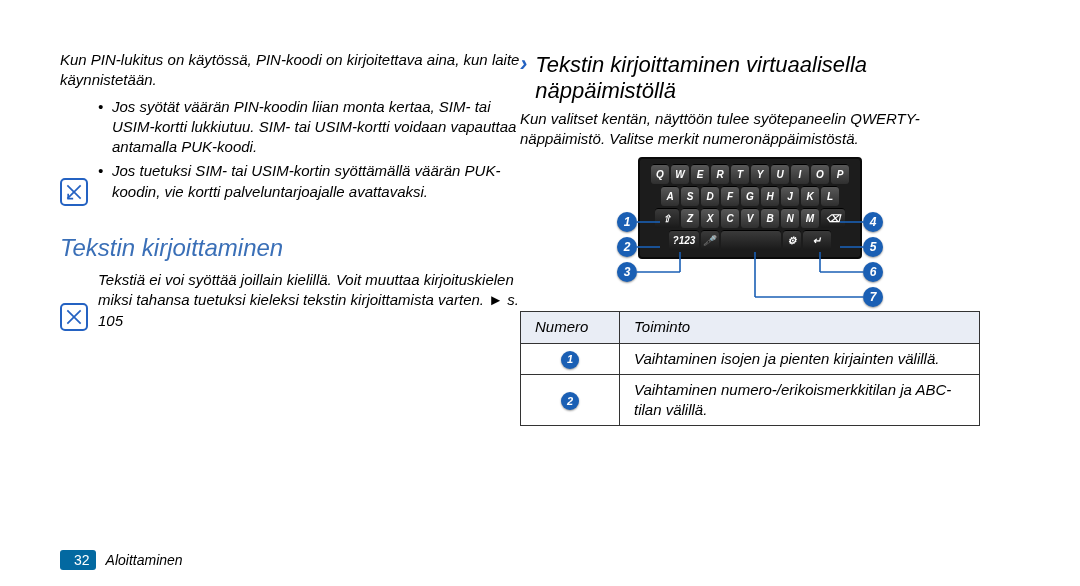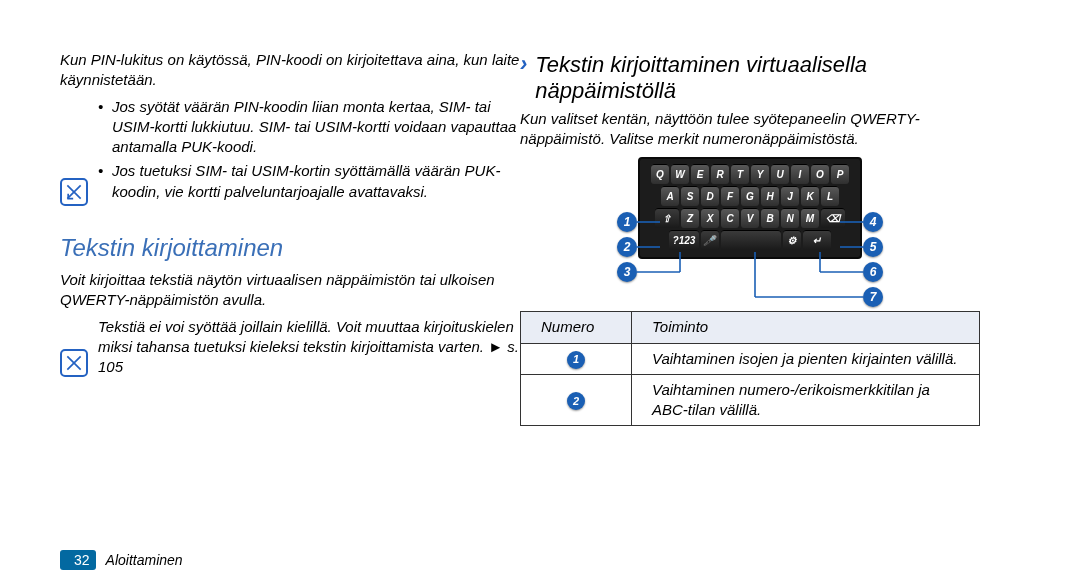--- a/index.html
+++ b/index.html
@@ -143,21 +143,21 @@
     vertical-align: middle;
   }
   table.func {
     border-collapse: collapse;
     width: 100%;
     margin-top: 14px;
     font-size: 15px;
   }
   table.func th, table.func td {
     border: 1px solid #333;
-    padding: 5px 20px;
+    padding: 5px 14px;
     text-align: left;
     vertical-align: middle;
   }
   table.func th {
     background: #e9edf5;
     font-weight: 400;
   }
   table.func td.numcell {
     text-align: center;
     width: 70px;
@@ -223,21 +223,20 @@
             <path d="M4 20 L20 4" stroke="#2462c2" stroke-width="2"></path>
           </svg>
       </div>
       <ul class="bullets">
         <li>Jos syötät väärän PIN-koodin liian monta kertaa, SIM- tai USIM-kortti lukkiutuu. SIM- tai USIM-kortti voidaan vapauttaa antamalla PUK-koodi.</li>
         <li>Jos tuetuksi SIM- tai USIM-kortin syöttämällä väärän PUK-koodin, vie kortti palveluntarjoajalle avattavaksi.</li>
       </ul>
     </div>
 
     <h1 class="section-title">Tekstin kirjoittaminen</h1>
-    <div>Voit kirjoittaa tekstiä näytön virtuaalisen näppäimistön tai ulkoisen QWERTY-näppäimistön avulla.</div>
 
     <div class="note-row">
       <div class="note-icon">
         <svg viewBox="0 0 24 24">
             <path d="M4 4 L20 20 M4 20 L20 4" stroke="#2462c2" stroke-width="2"></path>
           </svg>
       </div>
       <div>
         <span>Tekstiä ei voi syöttää joillain kielillä. Voit muuttaa kirjoituskielen miksi tahansa tuetuksi kieleksi tekstin kirjoittamista varten.</span>
         <span class="arrow-ref">►</span>

